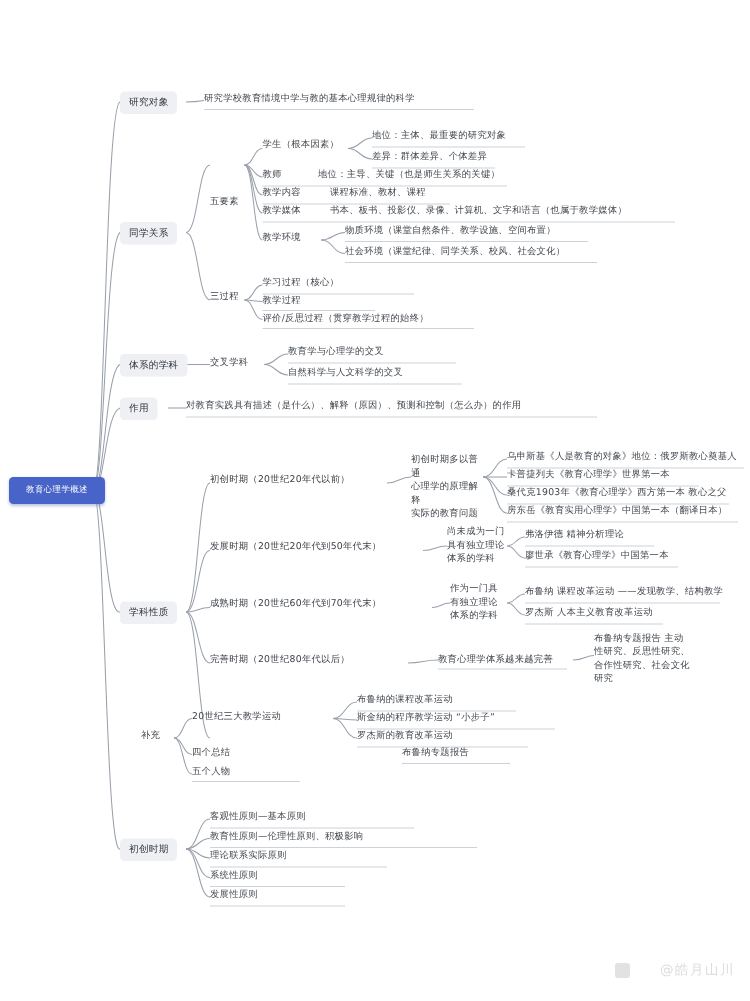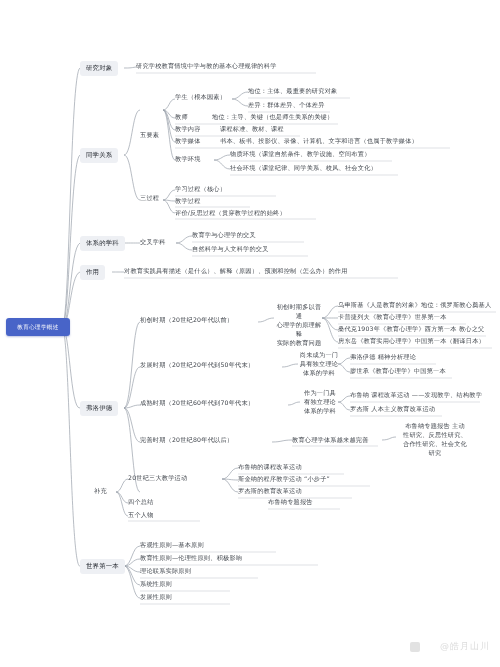--- a/index.html
+++ b/index.html
@@ -11,21 +11,20 @@
   }
   #canvas{position:absolute;inset:0;width:500px;height:667px;}
   svg.links{position:absolute;left:0;top:0;width:500px;height:667px;pointer-events:none;}
   .node{
     position:absolute;
     font-size:6.2px;
     line-height:1.45;
     color:#33373d;
     white-space:pre-line;
     letter-spacing:.2px;
-    text-align:center;
   }
   .root{
     background:#4864c8;
     color:#fff;
     border-radius:3px;
     padding:5px 6px;
     font-size:5.6px;
     letter-spacing:.3px;
     box-shadow:0 1px 2px rgba(60,80,170,.35);
     text-align:center;
@@ -202,21 +201,21 @@
   <div class="node leaf" style="left:175px;top:209px;">评价/反思过程（贯穿教学过程的始终）</div>
 
   <div class="node lvl1" style="left:80px;top:236px;">体系的学科</div>
   <div class="node lvl2" style="left:140px;top:238px;">交叉学科</div>
   <div class="node leaf" style="left:192px;top:231px;">教育学与心理学的交叉</div>
   <div class="node leaf" style="left:192px;top:245px;">自然科学与人文科学的交叉</div>
 
   <div class="node lvl1" style="left:80px;top:265px;">作用</div>
   <div class="node leaf" style="left:124px;top:267px;">对教育实践具有描述（是什么）、解释（原因）、预测和控制（怎么办）的作用</div>
 
-  <div class="node lvl1" style="left:80px;top:401px;">弗洛伊德</div>
+  <div class="node lvl1" style="left:80px;top:401px;">学科性质</div>
 
   <div class="node lvl2" style="left:140px;top:316px;">初创时期（20世纪20年代以前）</div>
   <div class="node lvl3 wrapbox" style="left:274px;top:303px;width:50px;">初创时期多以普通
 心理学的原理解释
 实际的教育问题</div>
   <div class="node leaf" style="left:338px;top:301px;">乌申斯基《人是教育的对象》地位：俄罗斯教心奠基人</div>
   <div class="node leaf" style="left:338px;top:313px;">卡普捷列夫《教育心理学》世界第一本</div>
   <div class="node leaf" style="left:338px;top:325px;">桑代克1903年《教育心理学》西方第一本 教心之父</div>
   <div class="node leaf" style="left:338px;top:337px;">房东岳《教育实用心理学》中国第一本（翻译日本）</div>
 
@@ -243,21 +242,21 @@
 
   <div class="node lvl2" style="left:94px;top:487px;">补充</div>
   <div class="node lvl3" style="left:128px;top:474px;">20世纪三大教学运动</div>
   <div class="node leaf" style="left:238px;top:463px;">布鲁纳的课程改革运动</div>
   <div class="node leaf" style="left:238px;top:475px;">斯金纳的程序教学运动 “小步子”</div>
   <div class="node leaf" style="left:238px;top:487px;">罗杰斯的教育改革运动</div>
   <div class="node lvl3" style="left:128px;top:498px;">四个总结</div>
   <div class="node leaf" style="left:268px;top:498px;">布鲁纳专题报告</div>
   <div class="node lvl3" style="left:128px;top:511px;">五个人物</div>
 
-  <div class="node lvl1" style="left:80px;top:559px;">世界第一本</div>
+  <div class="node lvl1" style="left:80px;top:559px;">初创时期</div>
   <div class="node leaf" style="left:140px;top:541px;">客观性原则—基本原则</div>
   <div class="node leaf" style="left:140px;top:554px;">教育性原则—伦理性原则、积极影响</div>
   <div class="node leaf" style="left:140px;top:567px;">理论联系实际原则</div>
   <div class="node leaf" style="left:140px;top:580px;">系统性原则</div>
   <div class="node leaf" style="left:140px;top:593px;">发展性原则</div>
 
   <div class="watermark">
     <span class="wm-logo"></span>
     <span>@皓月山川</span>
   </div>

